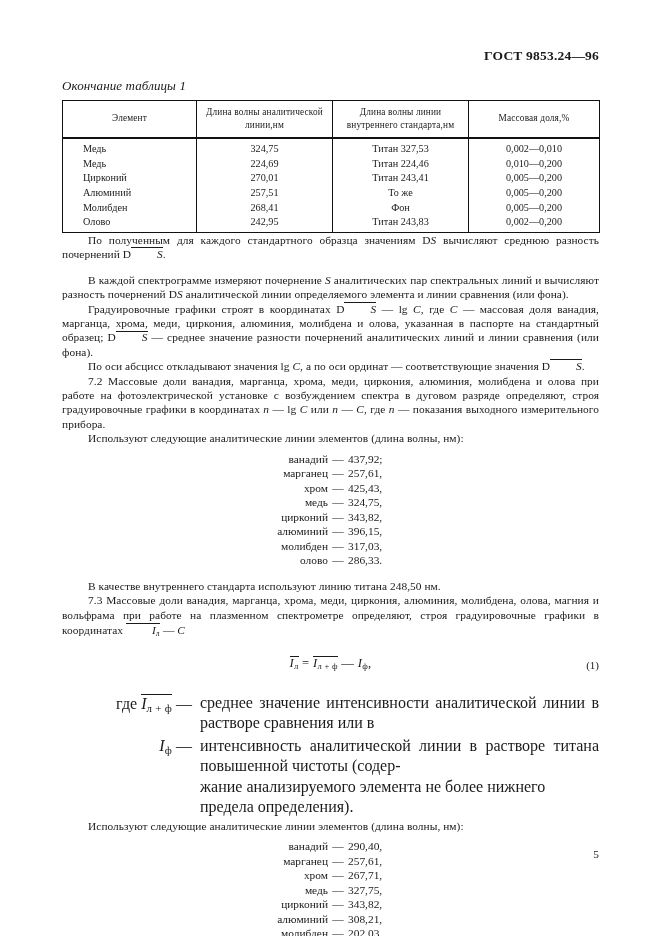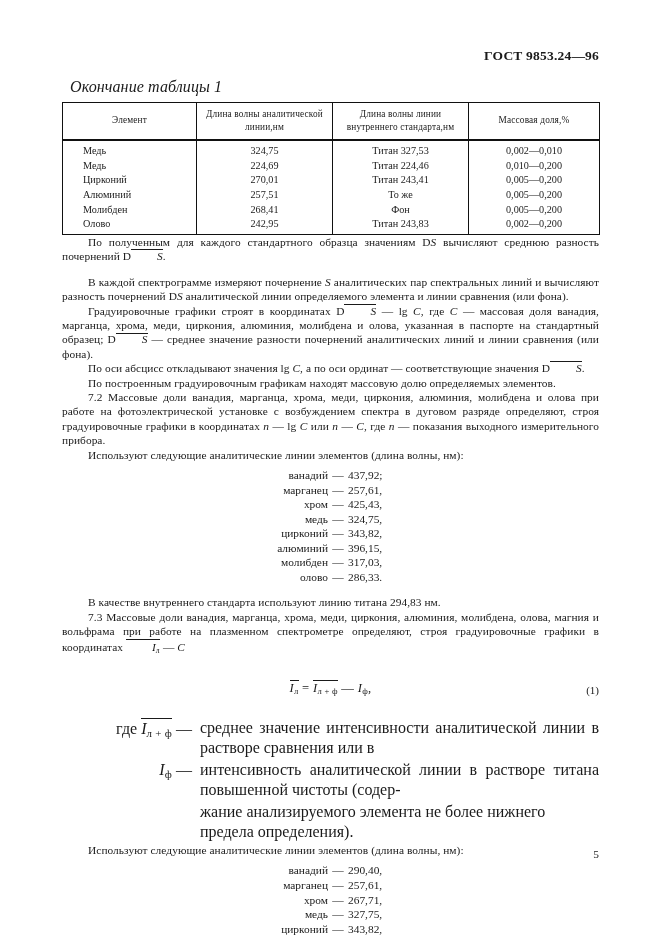--- a/index.html
+++ b/index.html
@@ -36,22 +36,22 @@
   
   .content {
     position: absolute;
     left: 62px;
     top: 78px;
     width: 537px;
   }
 
   .tbl-caption {
     font-style: italic;
-    font-size: 16px;
-    margin: 0 0 6px 8px;
+    font-size: 13px;
+    margin: 0 0 6px 0;
     letter-spacing: 0.1px;
   }
 
   
   table.spec {
     border-collapse: collapse;
     width: 537px;
     table-layout: fixed;
     font-size: 9.3px;
   }
@@ -152,21 +152,21 @@
     display: inline-block;
     width: 266px;
     text-align: right;
   }
   .elist .dash { display: inline-block; width: 20px; text-align: center; }
   .elist .val { display: inline-block; text-align: left; }
 
   
   .formula-wrap {
     position: relative;
-    margin-top: 24px;
+    margin-top: 16px;
     height: 26px;
   }
   .formula {
     text-align: center;
     font-size: 12.6px;
     letter-spacing: 0.3px;
   }
   .eqno {
     position: absolute;
     right: 0;
@@ -286,38 +286,37 @@
     </table>
 
     <p class="body"><span>По полученным для каждого стандартного образца значениям D</span><i class="v">S</i><span> вычисляют среднюю разность почернений D</span><span class="ov">S</span><span>.</span></p>
 
     <p class="body first"><span>В каждой спектрограмме измеряют почернение </span><i class="v">S</i><span> аналитических пар спектральных линий и вычисляют разность почернений D</span><i class="v">S</i><span> аналитической линии определяемого элемента и линии сравнения (или фона).</span></p>
 
     <p class="body"><span>Градуировочные графики строят в координатах D</span><span class="ov">S</span><span> — lg </span><i class="v">C</i><span>, где </span><i class="v">C</i><span> — массовая доля ванадия, марганца, хрома, меди, циркония, алюминия, молибдена и олова, указанная в паспорте на стандартный образец; D</span><span class="ov">S</span><span> — среднее значение разности почернений аналитических линий и линии сравнения (или фона).</span></p>
 
     <p class="body"><span>По оси абсцисс откладывают значения lg </span><i class="v">C</i><span>, а по оси ординат — соответствующие значения D</span><span class="ov">S</span><span>.</span></p>
 
-    <p class="body">По построенным градуировочным графикам находят массовую долю определяемых элементов.</p>
 
     <p class="body"><span>7.2</span><span>  Массовые доли ванадия, марганца, хрома, меди, циркония, алюминия, молибдена и олова при работе на фотоэлектрической установке с возбуждением спектра в дуговом разряде определяют, строя градуировочные графики в координатах </span><i class="v">n</i><span> — lg </span><i class="v">C</i><span> или </span><i class="v">n</i><span> — </span><i class="v">C</i><span>, где </span><i class="v">n</i><span> — показания выходного измерительного прибора.</span></p>
 
     <p class="body nojust">Используют следующие аналитические линии элементов (длина волны, нм):</p>
 
     <div class="elist">
       <span class="row"><span class="nm">ванадий</span><span class="dash">—</span><span class="val">437,92;</span></span>
       <span class="row"><span class="nm">марганец</span><span class="dash">—</span><span class="val">257,61,</span></span>
       <span class="row"><span class="nm">хром</span><span class="dash">—</span><span class="val">425,43,</span></span>
       <span class="row"><span class="nm">медь</span><span class="dash">—</span><span class="val">324,75,</span></span>
       <span class="row"><span class="nm">цирконий</span><span class="dash">—</span><span class="val">343,82,</span></span>
       <span class="row"><span class="nm">алюминий</span><span class="dash">—</span><span class="val">396,15,</span></span>
       <span class="row"><span class="nm">молибден</span><span class="dash">—</span><span class="val">317,03,</span></span>
       <span class="row"><span class="nm">олово</span><span class="dash">—</span><span class="val">286,33.</span></span>
     </div>
 
-    <p class="body nojust" style="margin-top:11px;">В качестве внутреннего стандарта используют линию титана 294,83 нм.</p>
+    <p class="body nojust" style="margin-top:11px;">В качестве внутреннего стандарта используют линию титана 248,50 нм.</p>
 
     <p class="body"><span>7.3</span><span>  Массовые доли ванадия, марганца, хрома, меди, циркония, алюминия, молибдена, олова, магния и вольфрама при работе на плазменном спектрометре определяют, строя градуировочные графики в координатах </span><span class="ovr"><i class="v">I</i><sub class="s">л</sub></span><span> — </span><i class="v">C</i></p>
 
     <div class="formula-wrap">
       <div class="formula"><span class="ovr"><i class="v">I</i><sub class="s">л</sub></span>&nbsp;<span>=</span>&nbsp;<span class="ovr"><i class="v">I</i><sub class="s">л + ф</sub></span>&nbsp;<span>—</span>&nbsp;<span><i class="v">I</i><sub class="s">ф</sub></span><span>,</span></div>
       <div class="eqno">(1)</div>
     </div>
 
     <div class="defs">
       <div class="defrow">

